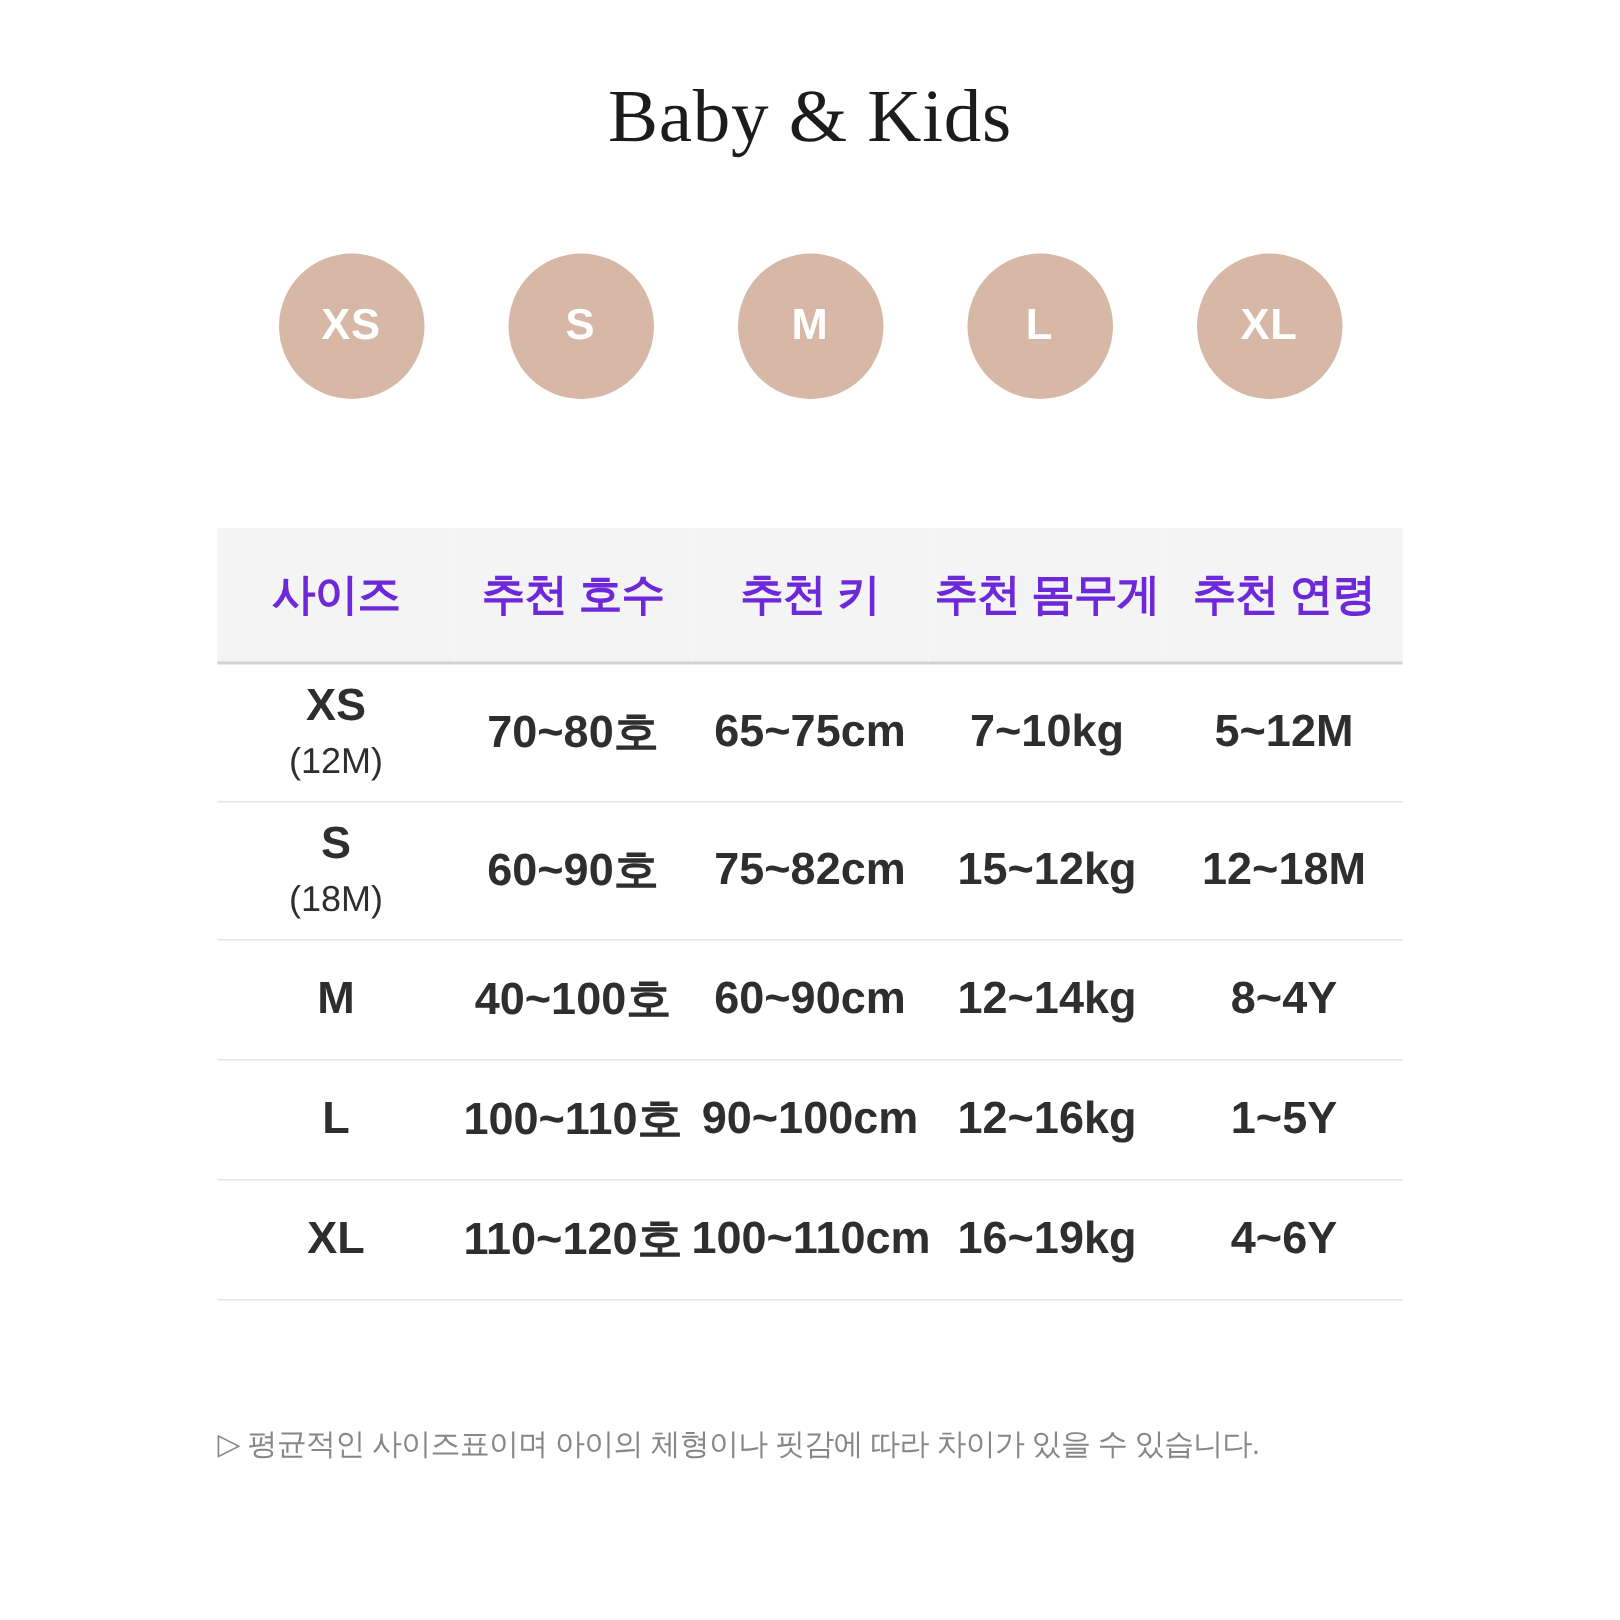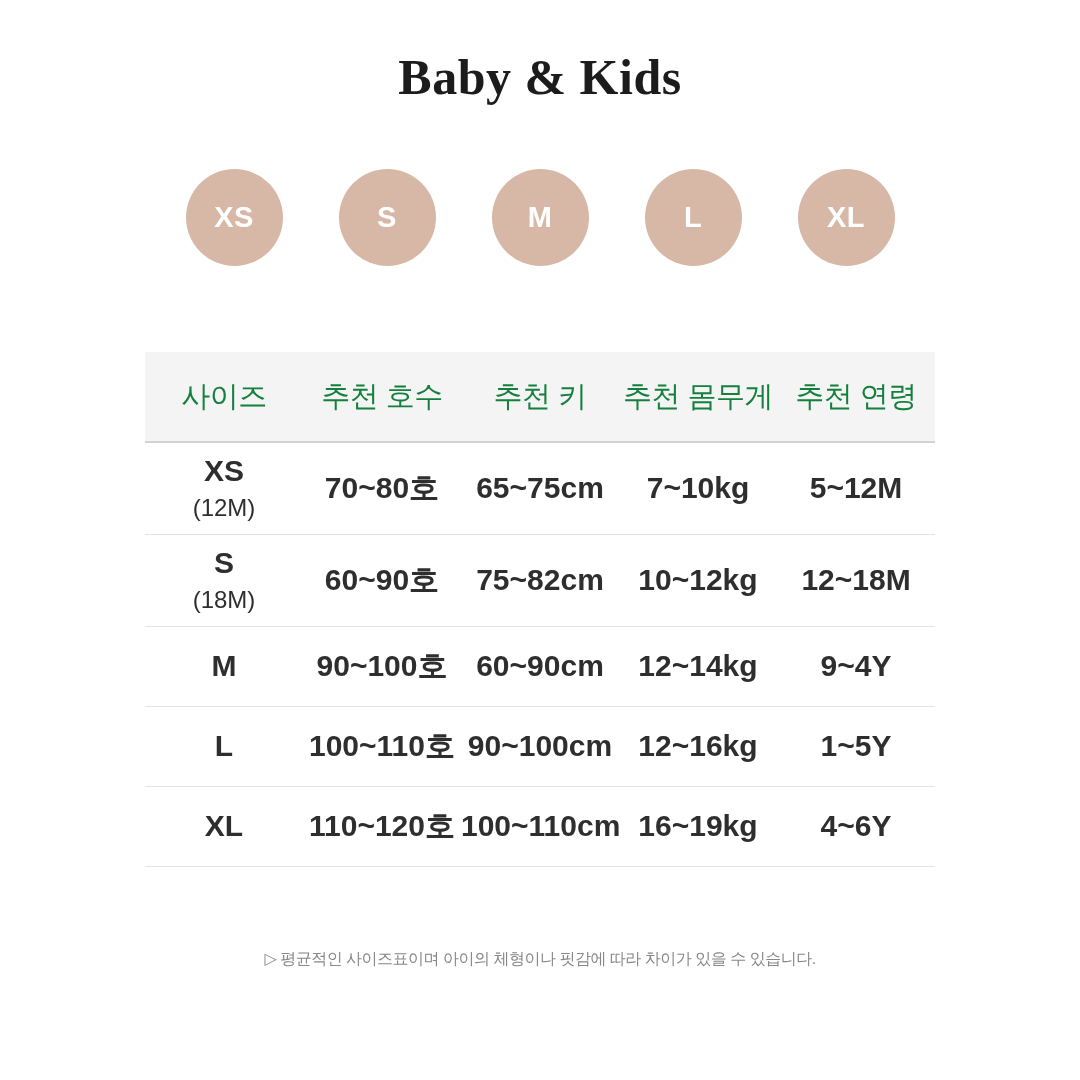--- a/index.html
+++ b/index.html
@@ -6,21 +6,21 @@
   html, body { width: 1080px; height: 1080px; background: #ffffff; overflow: hidden; }
   body { font-family: "Liberation Sans", "DejaVu Sans", sans-serif; }
 
   .page { width: 1080px; height: 1080px; background: #ffffff; }
 
   
   .title {
     padding-top: 50px;
     text-align: center;
     font-family: "Liberation Serif", "DejaVu Serif", serif;
-    font-weight: 700;
+    font-weight: 400;
     font-size: 50px;
     line-height: 55px;
     color: #1c1c1c;
     letter-spacing: 0.5px;
   }
   .title-line { display: block; }
 
   
   .badges {
     margin-top: 64px;
@@ -50,23 +50,23 @@
     margin: 86px auto 0;
     border-collapse: collapse;
     table-layout: fixed;
     text-align: center;
   }
   .size-table thead tr {
     background: #f4f4f4;
     height: 90px;
   }
   .size-table th {
-    font-weight: normal;
+    font-weight: bold;
     font-size: 29px;
-    color: #15803d;
+    color: #6d28d9;
     border-bottom: 2px solid #d2d2d2;
     letter-spacing: -0.5px;
   }
   .size-table tbody tr {
     border-bottom: 1px solid #e3e3e3;
   }
   .size-table tbody tr.row-tall { height: 92px; }
   .size-table tbody tr.row-short { height: 80px; }
   .size-table td {
     font-size: 30px;
@@ -81,22 +81,22 @@
     font-weight: normal;
     color: #2e2e2e;
     margin-top: 6px;
   }
   .size-note:empty { display: none; }
 
   
   .footnote {
     width: 790px;
     margin: 82px auto 0;
-    text-align: center;
-    font-size: 16px;
+    text-align: left;
+    font-size: 20px;
     color: #878787;
     letter-spacing: -0.5px;
   }
 </style>
 </head>
 <body>
 
 <div class="page">
 
   <h1 class="title">
@@ -142,32 +142,32 @@
         <td>7~10kg</td>
         <td>5~12M</td>
       </tr>
       <tr class="row-tall">
         <td>
           <span class="size-main">S</span>
           <span class="size-note">(18M)</span>
         </td>
         <td>60~90호</td>
         <td>75~82cm</td>
-        <td>10~12kg</td>
+        <td>15~12kg</td>
         <td>12~18M</td>
       </tr>
       <tr class="row-short">
         <td>
           <span class="size-main">M</span>
 
         </td>
-        <td>90~100호</td>
+        <td>40~100호</td>
         <td>60~90cm</td>
         <td>12~14kg</td>
-        <td>9~4Y</td>
+        <td>8~4Y</td>
       </tr>
       <tr class="row-short">
         <td>
           <span class="size-main">L</span>
 
         </td>
         <td>100~110호</td>
         <td>90~100cm</td>
         <td>12~16kg</td>
         <td>1~5Y</td>

